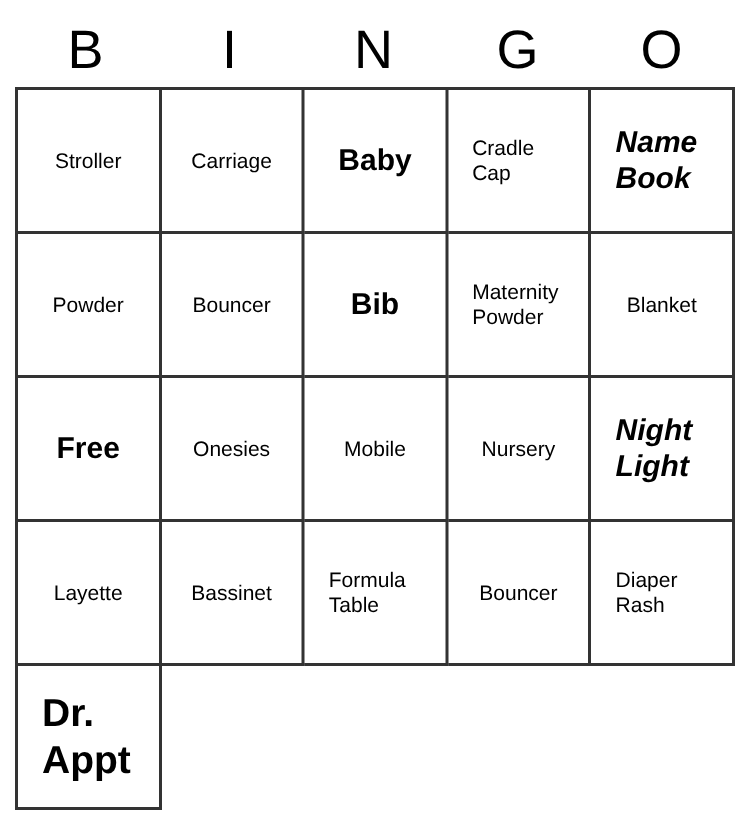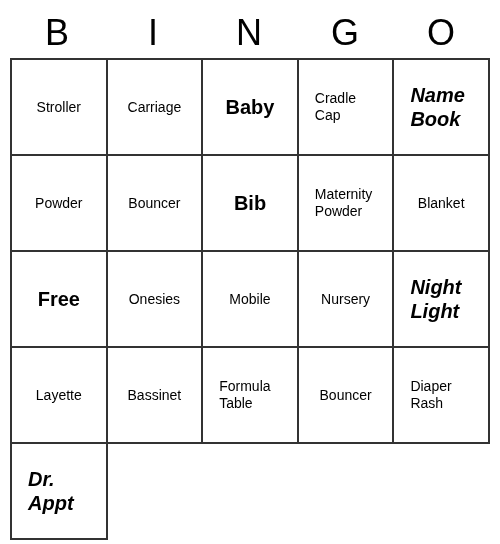--- a/index.html
+++ b/index.html
@@ -50,23 +50,22 @@
       align-items: center;
       justify-content: center;
       text-align: left;
       min-height: 96px;
       padding: 16px;
       font-size: 14px;
       line-height: 1.2;
     }
 
     .bingo-cell.large {
-      font-size: 20px;
+      font-size: 26px;
       font-weight: bold;
-      font-style: italic;
     }
 
     .bingo-cell.xlarge {
       font-size: 20px;
       font-weight: bold;
     }
 
     .bingo-cell.medium-large {
       font-size: 20px;
       font-weight: bold;

